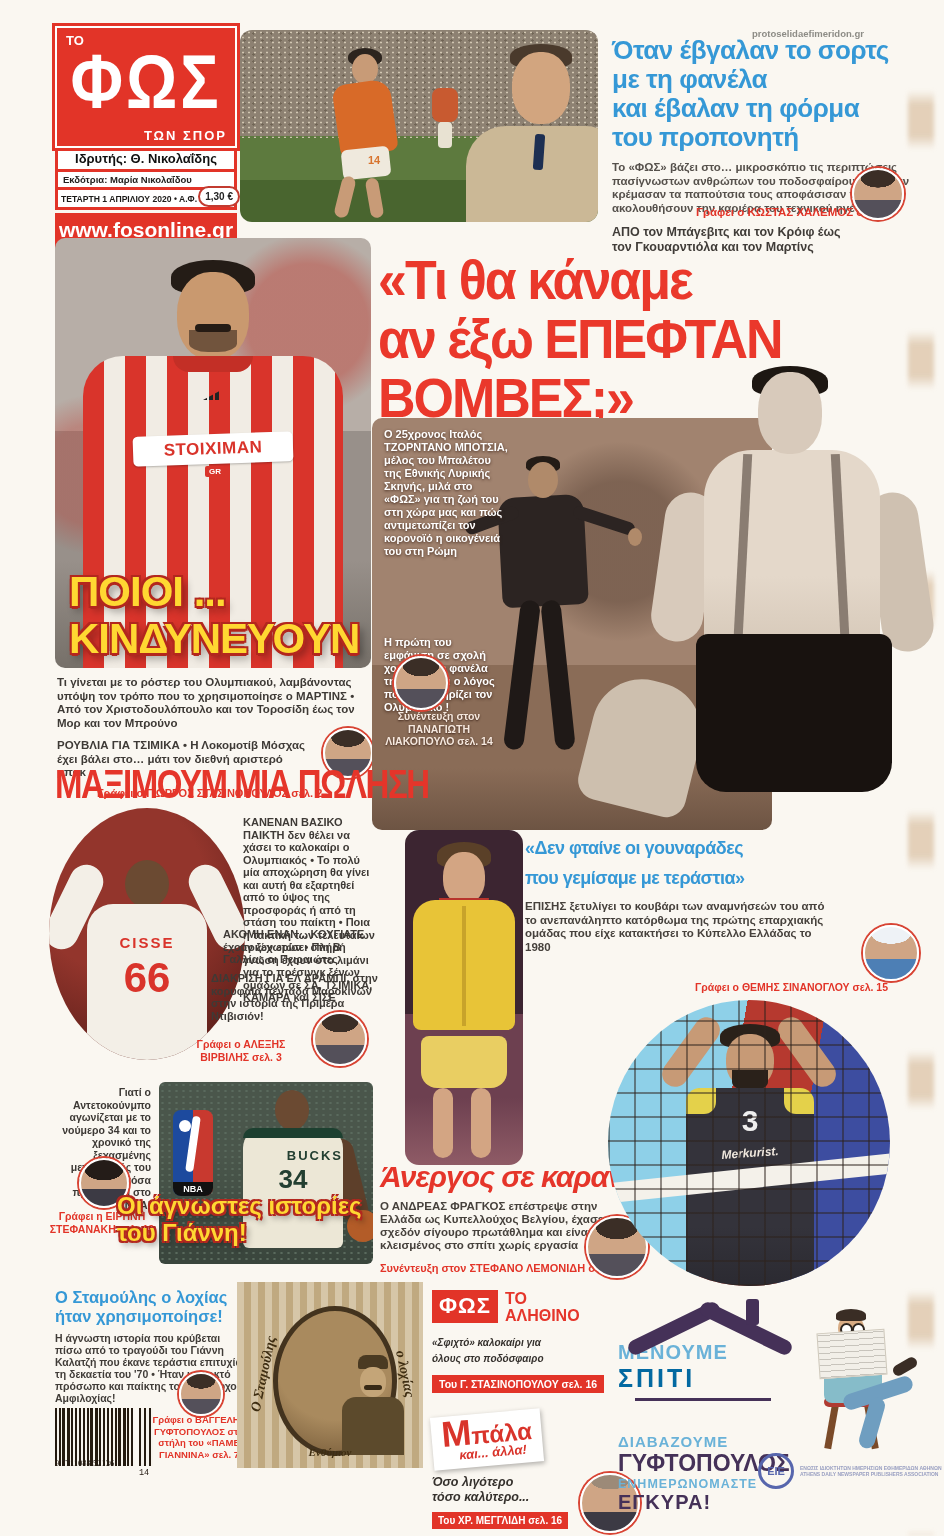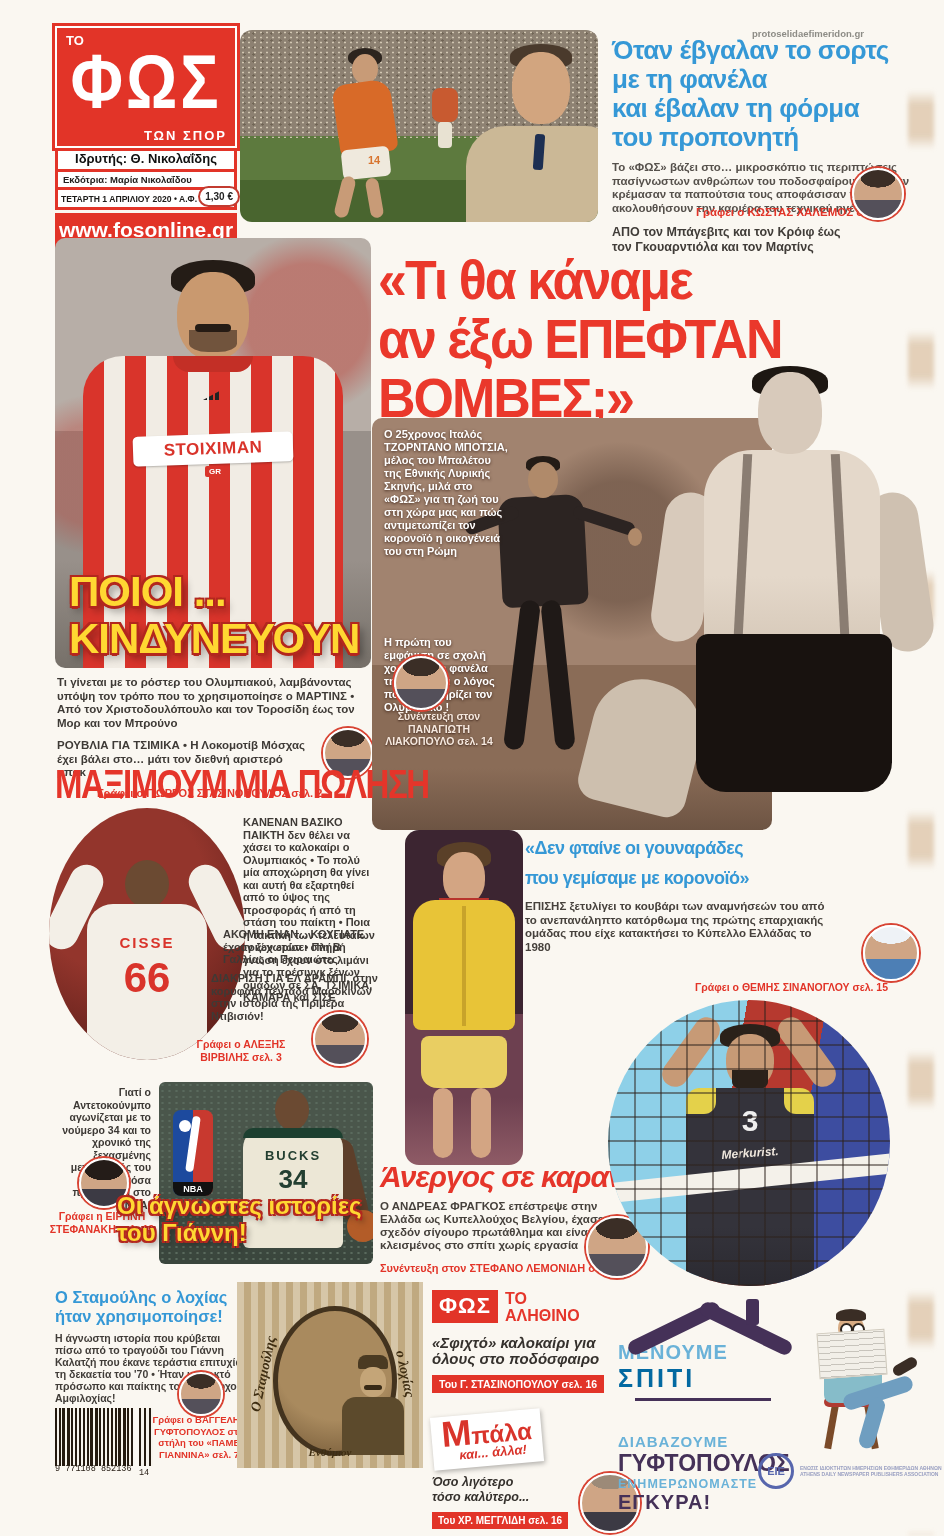--- a/index.html
+++ b/index.html
@@ -148,21 +148,21 @@
   .nba-byline{position:absolute;left:-8px;top:128px;width:110px;color:#e23428;font-weight:800;font-size:10.5px;line-height:13px;text-align:center;}
   .nba-photo{position:absolute;left:104px;top:0;width:214px;height:182px;border-radius:6px;overflow:hidden;
     background:radial-gradient(#5a6a5d 1px,rgba(0,0,0,0) 1.4px) 0 0/7px 6px,linear-gradient(180deg,#4a564b 0 40%,#39453c);}
   .nbalogo{position:absolute;left:14px;top:28px;width:40px;height:86px;border-radius:8px;background:linear-gradient(90deg,#1d4a9e 0 50%,#c8392f 50%);}
   .nbalogo-sil{position:absolute;left:16px;top:6px;width:8px;height:56px;background:#fff;border-radius:4px;transform:rotate(8deg);}
   .nbalogo-ball{position:absolute;left:6px;top:10px;width:12px;height:12px;background:#fff;border-radius:50%;}
   .nbalogo-txt{position:absolute;left:0;bottom:0;width:100%;background:#111;color:#fff;font-size:9px;font-weight:800;text-align:center;padding:2px 0;border-radius:0 0 8px 8px;}
   .nj-head{position:absolute;left:116px;top:8px;width:34px;height:40px;background:#6b4a32;border-radius:50%;}
   .nj-torso{position:absolute;left:84px;top:46px;width:100px;height:120px;background:#ece7d6;border-radius:20px 20px 6px 6px;}
   .nj-trim{position:absolute;left:84px;top:46px;width:100px;height:10px;background:#1d4030;border-radius:20px 20px 0 0;}
-  .nj-team{position:absolute;left:84px;top:66px;width:100px;text-align:center;color:#233f31;font-weight:800;font-size:13px;letter-spacing:2px;}
+  .nj-team{position:absolute;left:84px;top:66px;width:100px;text-align:right;color:#233f31;font-weight:800;font-size:13px;letter-spacing:2px;}
   .nj-num{position:absolute;left:84px;top:82px;width:100px;text-align:center;color:#233f31;font-weight:800;font-size:26px;}
   .nj-arm{position:absolute;left:176px;top:56px;width:26px;height:86px;background:#5d3f2a;border-radius:13px;transform:rotate(-14deg);}
   .nj-ball{position:absolute;left:188px;top:128px;width:32px;height:32px;background:#b35c28;border-radius:50%;}
   .nba-overlay{position:absolute;left:62px;top:110px;color:#ffd832;font-weight:800;font-size:24px;line-height:27px;
     text-shadow:2px 2px 0 #b3271e,-2px 2px 0 #b3271e,2px -2px 0 #b3271e,-2px -2px 0 #b3271e,3px 4px 6px rgba(0,0,0,.5);}
   
   .frg{left:380px;top:1160px;width:312px;}
   .f-h{color:#e5352a;font-weight:800;font-style:italic;font-size:30px;letter-spacing:-1px;}
   .f-body{margin-top:6px;width:252px;color:#46413c;font-size:11.5px;line-height:13px;font-weight:700;}
   .f-avatar{position:absolute;left:206px;top:56px;width:58px;height:58px;}
@@ -189,41 +189,41 @@
   
   .stam{left:55px;top:1288px;width:188px;height:230px;}
   .st-h{color:#3598d6;font-weight:800;font-size:16.5px;line-height:19px;}
   .st-body{margin-top:6px;color:#403c38;font-size:10.5px;line-height:12px;font-weight:700;}
   .st-avatar{position:absolute;left:124px;top:84px;width:40px;height:40px;}
   .st-byline{position:absolute;left:96px;top:126px;width:96px;color:#e23428;font-weight:800;font-size:9.5px;line-height:11.5px;text-align:center;}
   .barcode{position:absolute;left:0;top:120px;width:78px;height:58px;background:#f7f4ed;
     background-image:repeating-linear-gradient(90deg,#241a10 0 2px,rgba(0,0,0,0) 2px 4px),repeating-linear-gradient(90deg,#241a10 0 1px,rgba(0,0,0,0) 1px 7px);}
   .barcode2{position:absolute;left:84px;top:120px;width:14px;height:58px;background:#f7f4ed;
     background-image:repeating-linear-gradient(90deg,#241a10 0 2px,rgba(0,0,0,0) 2px 5px);}
-  .bc-digits{position:absolute;left:0;top:176px;color:#2a2118;font-size:8.5px;font-family:Liberation Mono, monospace;}
+  .bc-digits{position:absolute;left:0;top:170px;color:#2a2118;font-size:8.5px;font-family:Liberation Serif, serif;}
   .bc-suffix{position:absolute;left:84px;top:180px;color:#2a2118;font-size:8.5px;font-family:"Liberation Mono",monospace;}
   
   .sleeve{left:237px;top:1282px;width:186px;height:186px;overflow:hidden;
     background:repeating-linear-gradient(90deg,#d6c6a8 0 7px,#c0a980 7px 14px);}
   .sl-oval{position:absolute;left:36px;top:24px;width:114px;height:140px;border-radius:50%;border:5px solid #43331e;
     background:radial-gradient(circle at 50% 36%,#a98a5e 0 55%,#755a38);}
   .sl-cap{position:absolute;left:80px;top:44px;width:30px;height:14px;background:#4a3a22;border-radius:8px 8px 2px 2px;}
   .sl-face{position:absolute;left:82px;top:56px;width:26px;height:30px;background:#c4a578;border-radius:46%;}
   .sl-must{position:absolute;left:86px;top:74px;width:18px;height:5px;background:#382a16;border-radius:3px;}
   .sl-body2{position:absolute;left:64px;top:86px;width:62px;height:58px;background:#5c4a2c;border-radius:14px 14px 0 0;}
   .sl-arc{position:absolute;color:#3f2e12;font-family:"Liberation Serif",serif;font-style:italic;font-weight:700;font-size:14px;white-space:nowrap;}
   .sl-arc-l{left:-12px;top:84px;transform:rotate(-78deg);}
   .sl-arc-r{right:-6px;top:84px;transform:rotate(78deg);}
   .sl-bottom{position:absolute;left:0;top:164px;width:100%;text-align:center;color:#3f2e12;font-family:"Liberation Serif",serif;font-style:italic;font-size:11px;font-weight:700;}
   
   .fa{left:432px;top:1290px;width:186px;}
   .fa-row{display:flex;gap:7px;align-items:flex-start;}
   .fa-logo{background:#e23428;color:#fff;font-weight:800;font-size:22px;padding:3px 7px 4px;letter-spacing:1px;}
   .fa-title{color:#e5352a;font-weight:800;font-size:16px;line-height:17px;}
-  .fa-text{margin-top:11px;color:#35312d;font-weight:800;font-style:italic;font-size:15px;line-height:15.5px;}
+  .fa-text{margin-top:11px;color:#35312d;font-weight:800;font-style:italic;font-size:10px;line-height:15.5px;}
   .fa-byline{display:inline-block;margin-top:9px;background:#e23428;color:#fff;font-weight:800;font-size:10.5px;padding:3px 7px;}
   .bala{position:relative;margin-top:20px;}
   .bala-card{display:inline-block;background:#fff;box-shadow:1px 2px 5px rgba(0,0,0,.3);transform:rotate(-5deg);padding:2px 10px 6px;}
   .bala-m{color:#d9342b;font-weight:800;font-size:36px;line-height:32px;}
   .bala-word{color:#d9342b;font-weight:800;font-size:24px;}
   .bala-sub{color:#d9342b;font-weight:700;font-style:italic;font-size:13px;margin-left:16px;margin-top:-4px;}
   .bala-text{margin-top:9px;color:#35312d;font-weight:800;font-style:italic;font-size:12.5px;line-height:15px;}
   .bala-byline{display:inline-block;margin-top:7px;background:#e23428;color:#fff;font-weight:800;font-size:10px;padding:3px 6px;}
   .bala-avatar{position:absolute;right:-22px;bottom:-4px;width:56px;height:56px;
     background:radial-gradient(ellipse 56% 26% at 50% 10%,#9c8a78 0 60%,rgba(0,0,0,0) 61%),linear-gradient(180deg,#e8dccc 0 12%,#cfa585 12% 66%,#3c3a44 66%);}
@@ -378,21 +378,21 @@
     </div>
     <div class="max-p1">ΚΑΝΕΝΑΝ ΒΑΣΙΚΟ ΠΑΙΚΤΗ δεν θέλει να χάσει το καλοκαίρι ο Ολυμπιακός • Το πολύ μία αποχώρηση θα γίνει και αυτή θα εξαρτηθεί από το ύψος της προσφοράς ή από τη στάση του παίκτη • Ποια η τακτική των τελευταίων τριών ετών • Πλήρη γνώση έχουν στο λιμάνι για το πρέσινγκ ξένων ομάδων σε ΣΑ, ΤΣΙΜΙΚΑ, ΚΑΜΑΡΑ και ΣΙΣΕ</div>
     <div class="max-p2">ΑΚΟΜΗ ΕΝΑΝ... ΚΟΥΓΙΑΤΕ έχουν ξεχωρίσει στη Β΄ Γαλλίας οι Πειραιώτες</div>
     <div class="max-p3">ΔΙΑΚΡΙΣΗ ΓΙΑ ΕΛ ΑΡΑΜΠΙ, στην κορυφαία πεντάδα Μαροκινών στην ιστορία της Πριμέρα Ντιβισιόν!</div>
     <div class="max-byline">Γράφει ο ΑΛΕΞΗΣ ΒΙΡΒΙΛΗΣ  σελ. 3</div>
     <div class="av max-avatar"></div>
   </div>
 
   <div class="abs kast">
     <div class="k-h">«Δεν φταίνε οι γουναράδες</div>
-    <div class="k-h">που γεμίσαμε με κορονοϊό»</div>
+    <div class="k-h">που γεμίσαμε με τεράστια»</div>
     <div class="k-p2">ΕΠΙΣΗΣ ξετυλίγει το κουβάρι των αναμνήσεών του από το ανεπανάληπτο κατόρθωμα της πρώτης επαρχιακής ομάδας που είχε κατακτήσει το Κύπελλο Ελλάδας το 1980</div>
     <div class="k-byline">Γράφει ο ΘΕΜΗΣ ΣΙΝΑΝΟΓΛΟΥ σελ. 15</div>
     <div class="av k-avatar"></div>
   </div>
 
   <div class="abs yellow-photo">
     <div class="yp-hair"></div>
     <div class="yp-head"></div>
     <div class="yp-collar"></div>
     <div class="yp-jacket"></div>

